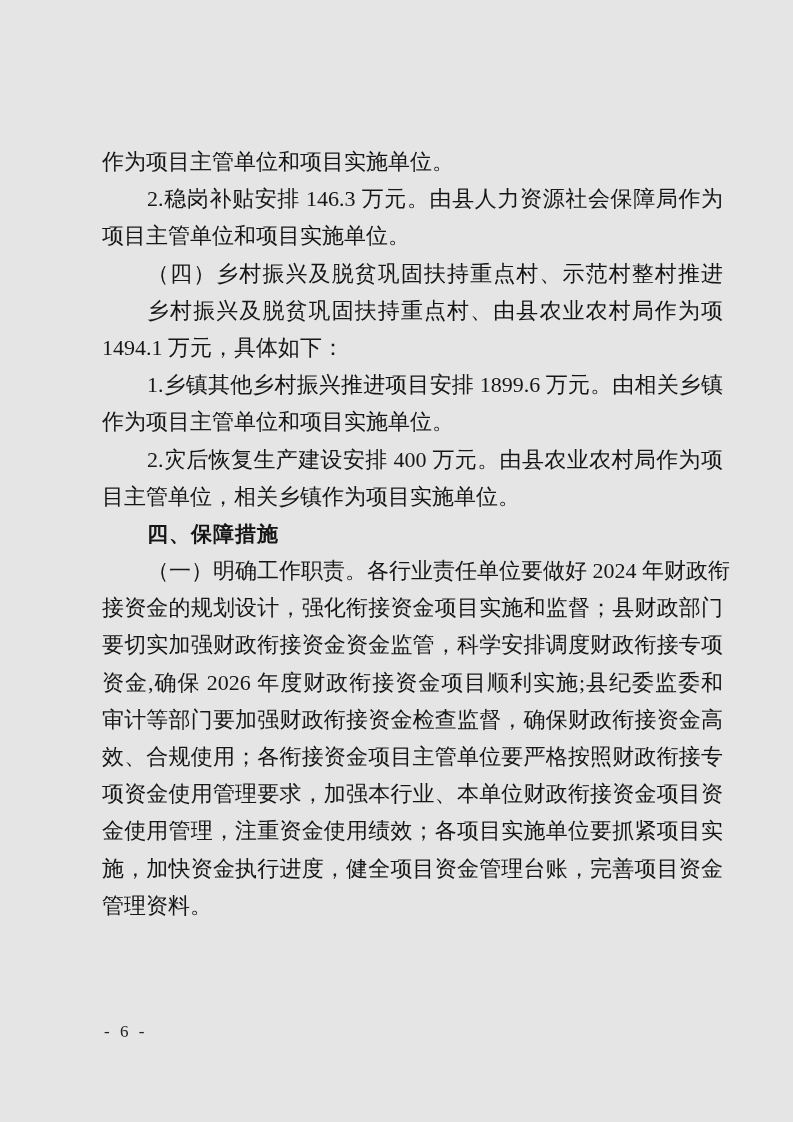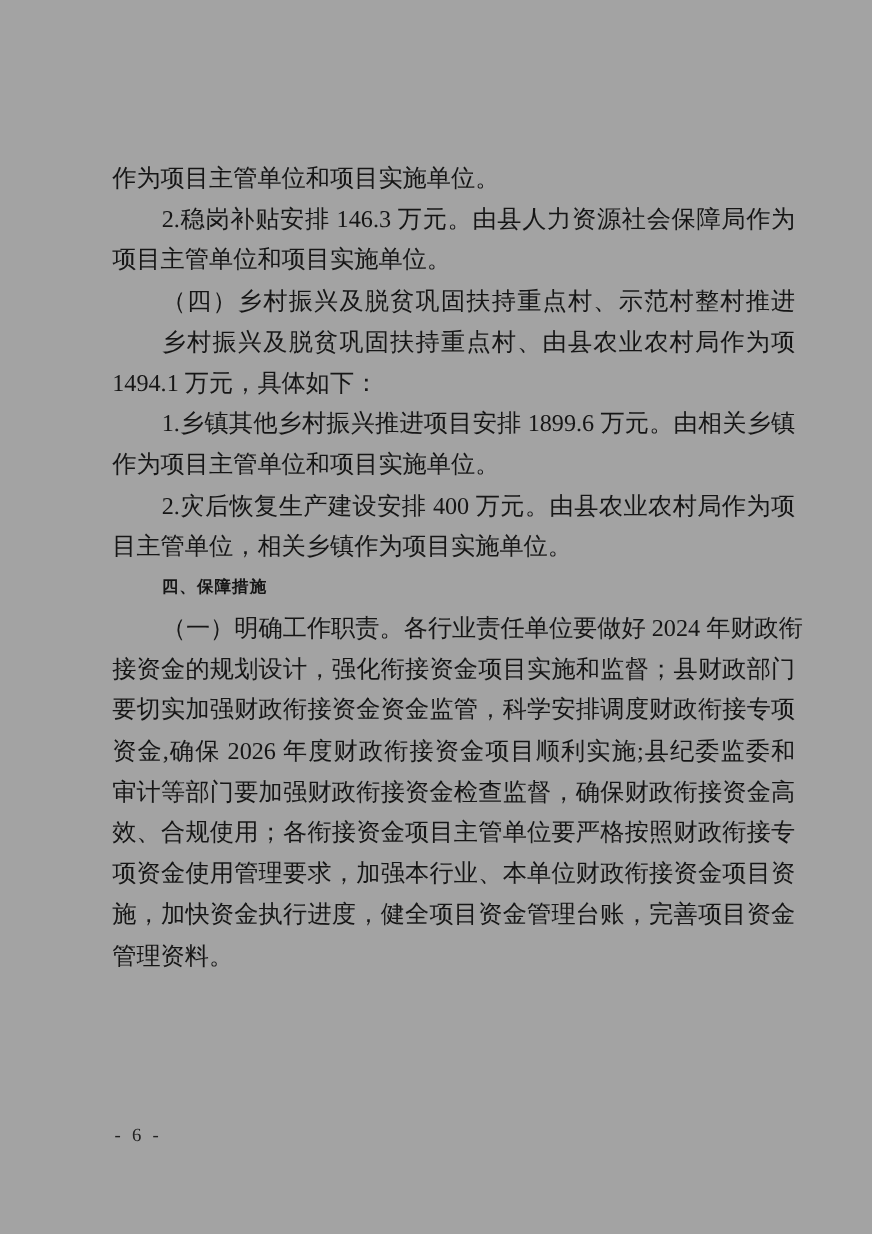--- a/index.html
+++ b/index.html
@@ -9,21 +9,21 @@
     background: #ffffff;
     position: relative;
     overflow: hidden;
     font-family: "Liberation Serif", "DejaVu Serif", serif;
     color: #161616;
   }
   .page {
     position: absolute;
     left: 0; top: 0;
     width: 793px; height: 1122px;
-    background: #a3a3a3;
+    background: #e5e5e5;
   }
   .doc {
     position: absolute;
     left: 102px;
     top: 143px;
     width: 621px;
   }
   .line {
     height: 37.2px;
     line-height: 37.2px;
@@ -35,21 +35,21 @@
   }
   .line.fill {
     text-align-last: justify;
   }
   .line.indent {
     padding-left: 45px;
   }
   .line.bold {
     font-weight: bold;
     font-family: "Liberation Sans", "DejaVu Sans", sans-serif;
-    font-size: 15px;
+    font-size: 21px;
     letter-spacing: 1px;
   }
   .pagenum {
     position: absolute;
     left: 104px;
     top: 1022px;
     font-size: 17px;
     line-height: 20px;
     letter-spacing: 3px;
     color: #222222;
@@ -72,17 +72,18 @@
       <div class="line indent fill">2.灾后恢复生产建设安排 400 万元。由县农业农村局作为项</div>
       <div class="line">目主管单位，相关乡镇作为项目实施单位。</div>
       <div class="line indent bold">四、保障措施</div>
       <div class="line indent fill">（一）明确工作职责。各行业责任单位要做好 2024 年财政衔</div>
       <div class="line fill">接资金的规划设计，强化衔接资金项目实施和监督；县财政部门</div>
       <div class="line fill">要切实加强财政衔接资金资金监管，科学安排调度财政衔接专项</div>
       <div class="line fill">资金,确保 2026 年度财政衔接资金项目顺利实施;县纪委监委和</div>
       <div class="line fill">审计等部门要加强财政衔接资金检查监督，确保财政衔接资金高</div>
       <div class="line fill">效、合规使用；各衔接资金项目主管单位要严格按照财政衔接专</div>
       <div class="line fill">项资金使用管理要求，加强本行业、本单位财政衔接资金项目资</div>
+      <div class="line fill">金使用管理，注重资金使用绩效；各项目实施单位要抓紧项目实</div>
       <div class="line fill">施，加快资金执行进度，健全项目资金管理台账，完善项目资金</div>
       <div class="line">管理资料。</div>
     </div>
   <div class="pagenum">- 6 -</div>
 </div>
 
 </body></html>

